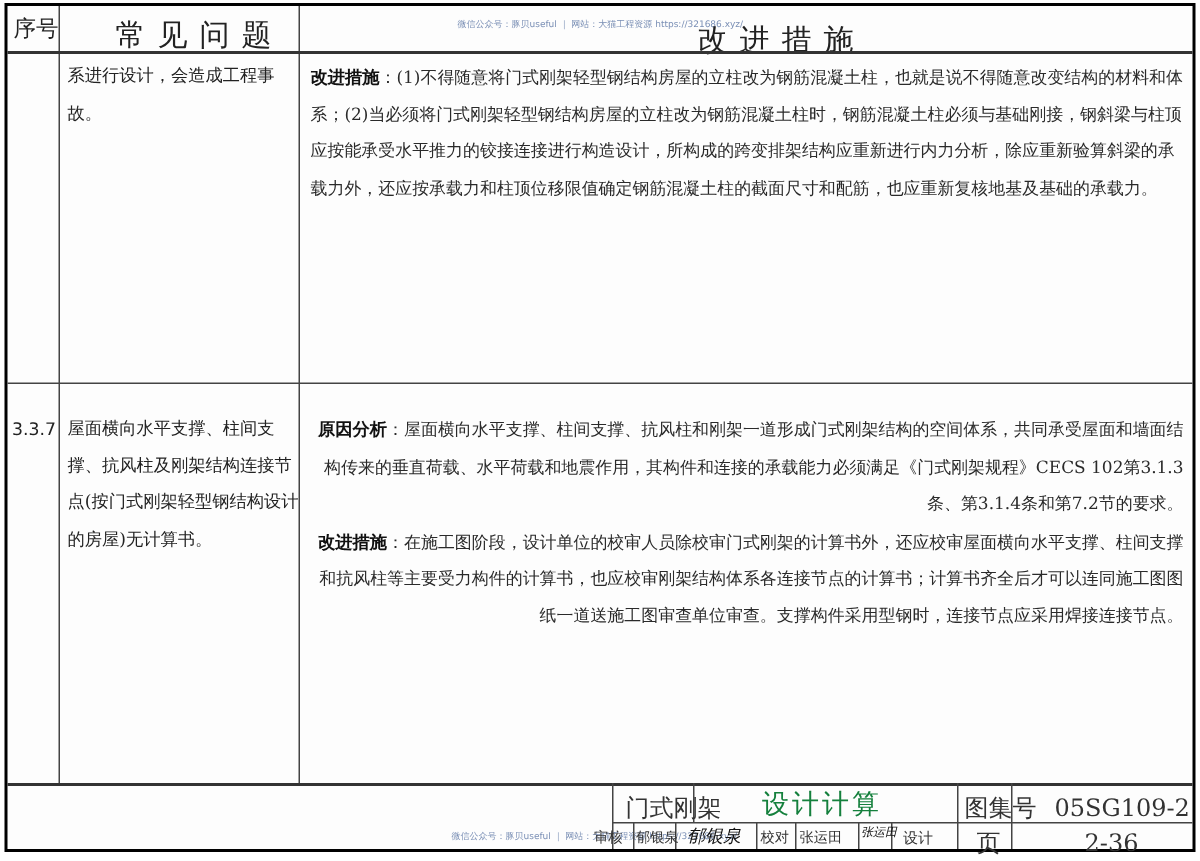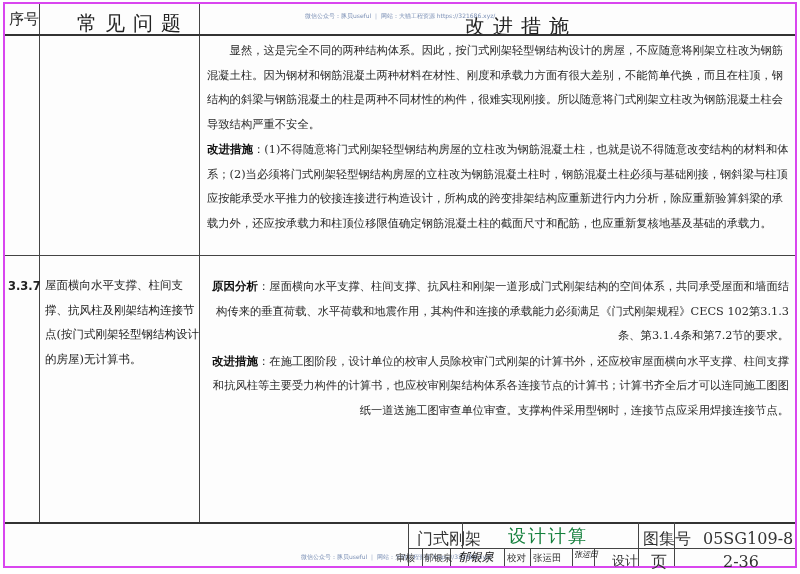--- a/index.html
+++ b/index.html
@@ -1,29 +1,29 @@
 <!DOCTYPE html>
 <html><head>
 <meta charset="utf-8">
 <style>
   html, body { margin: 0; padding: 0; background: #ffffff; }
   body { width: 800px; height: 574px; position: relative; overflow: hidden;
          font-family: "DejaVu Serif", "Liberation Serif", serif; color: #222; }
   .page { position: absolute; left: 3px; top: 2px; width: 794px; height: 566px;
-          border: 2px solid #d946ef; box-sizing: border-box; background: #fdfdfd; }
+          border: 2px solid #000000; box-sizing: border-box; background: #fdfdfd; }
   .vline { position: absolute; background: #444; width: 1px; }
   .hline { position: absolute; background: #444; height: 1px; }
   .thick { background: #333; height: 2px; }
   .hdr { position: absolute; font-size: 20px; letter-spacing: 8px; color: #222; }
   .hdr-num { position: absolute; left: 4px; top: 6px; font-size: 15px; letter-spacing: 0; }
   .cell-text { position: absolute; font-size: 11.3px; line-height: 24.5px; color: #2a2a2a; }
   .para { margin: 0; text-indent: 0; }
   .indent { text-indent: 2em; }
   b.label { font-family: "DejaVu Sans", "Liberation Sans", sans-serif; font-weight: bold; font-size: 11.5px; color: #111; }
-  .seq { position: absolute; left: 3px; font-size: 11.5px; font-family: "DejaVu Sans", sans-serif; font-weight: bold; }
+  .seq { position: absolute; left: 3px; font-size: 11.5px; font-family: "DejaVu Sans", sans-serif; }
   .problem { position: absolute; left: 40px; width: 156px; font-size: 11.5px; line-height: 24.5px; }
   .watermark { position: absolute; font-size: 6px; color: #7a8fb5; white-space: nowrap; font-family: "DejaVu Sans", sans-serif; }
   .tb { position: absolute; font-size: 16px; color: #333; white-space: nowrap; }
   .tb-title { position: absolute; font-size: 18px; letter-spacing: 2px; font-family: "DejaVu Sans", sans-serif; color: #15803d; }
   .sig { position: absolute; font-family: "DejaVu Serif", serif; font-style: italic; font-size: 12px; color: #111; white-space: nowrap; }
 </style>
 </head>
 <body>
 
 <div class="page">
@@ -34,22 +34,22 @@
   <div class="hdr" style="left:72px; top:6px;">常见问题</div>
   <div class="hdr" style="left:460px; top:9px;">改进措施</div>
 
   <div class="vline" style="left:34px; top:0; height:520px;"></div>
   <div class="vline" style="left:194px; top:0; height:520px;"></div>
 
   <div class="hline thick" style="left:0; top:30px; width:790px;"></div>
   <div class="hline" style="left:0; top:251px; width:790px;"></div>
   <div class="hline thick" style="left:0; top:518px; width:790px;"></div>
 
+  <div class="problem" style="top:34px;">系进行设计，会造成工程事故。</div>
   <div class="cell-text" style="left:202px; top:35px; width:582px;">
-    <p class="para indent">显然，这是完全不同的两种结构体系。因此，按门式刚架轻型钢结构设计的房屋，不应随意将刚架立柱改为钢筋混凝土柱。因为钢材和钢筋混凝土两种材料在材性、刚度和承载力方面有很大差别，不能简单代换，而且在柱顶，钢结构的斜梁与钢筋混凝土的柱是两种不同材性的构件，很难实现刚接。所以随意将门式刚架立柱改为钢筋混凝土柱会导致结构严重不安全。</p>
     <p class="para"><b class="label">改进措施</b><span>：(1)不得随意将门式刚架轻型钢结构房屋的立柱改为钢筋混凝土柱，也就是说不得随意改变结构的材料和体系；(2)当必须将门式刚架轻型钢结构房屋的立柱改为钢筋混凝土柱时，钢筋混凝土柱必须与基础刚接，钢斜梁与柱顶应按能承受水平推力的铰接连接进行构造设计，所构成的跨变排架结构应重新进行内力分析，除应重新验算斜梁的承载力外，还应按承载力和柱顶位移限值确定钢筋混凝土柱的截面尺寸和配筋，也应重新复核地基及基础的承载力。</span></p>
   </div>
 
   <div class="seq" style="top:275px;">3.3.7</div>
   <div class="problem" style="top:269px;">屋面横向水平支撑、柱间支撑、抗风柱及刚架结构连接节点(按门式刚架轻型钢结构设计的房屋)无计算书。</div>
   <div class="cell-text" style="left:202px; top:270px; width:582px;text-align:right;">
     <p class="para"><b class="label">原因分析</b><span>：屋面横向水平支撑、柱间支撑、抗风柱和刚架一道形成门式刚架结构的空间体系，共同承受屋面和墙面结构传来的垂直荷载、水平荷载和地震作用，其构件和连接的承载能力必须满足《门式刚架规程》CECS 102第3.1.3条、第3.1.4条和第7.2节的要求。</span></p>
     <p class="para"><b class="label">改进措施</b><span>：在施工图阶段，设计单位的校审人员除校审门式刚架的计算书外，还应校审屋面横向水平支撑、柱间支撑和抗风柱等主要受力构件的计算书，也应校审刚架结构体系各连接节点的计算书；计算书齐全后才可以连同施工图图纸一道送施工图审查单位审查。支撑构件采用型钢时，连接节点应采用焊接连接节点。</span></p>
   </div>
 
@@ -65,26 +65,26 @@
     <div class="vline" style="left:14px; top:26px; height:18px;"></div>
     <div class="vline" style="left:42px; top:26px; height:18px;"></div>
     <div class="vline" style="left:96px; top:26px; height:18px;"></div>
     <div class="vline" style="left:122px; top:26px; height:18px;"></div>
     <div class="vline" style="left:164px; top:26px; height:18px;"></div>
     <div class="vline" style="left:186px; top:26px; height:18px;"></div>
 
     <div class="tb" style="left:9px; top:7px;">门式刚架</div>
     <div class="tb-title" style="left:100px; top:2px;">设计计算</div>
     <div class="tb" style="left:235px; top:7px;">图集号</div>
-    <div class="tb" style="left:295px; top:7px;">05SG109-8</div>
+    <div class="tb" style="left:295px; top:7px;">05SG109-2</div>
 
     <div class="tb" style="left:-12px; top:30px; font-size:9.5px;">审核</div>
     <div class="tb" style="left:16px; top:30px; font-size:9.5px;">郁银泉</div>
     <div class="sig" style="left:50px; top:27px;">郁银泉</div>
     <div class="tb" style="left:99px; top:30px; font-size:9.5px;text-align:center;">校对</div>
     <div class="tb" style="left:125px; top:30px; font-size:9.5px;">张运田</div>
     <div class="sig" style="left:166px; top:27px; font-size:8px;">张运田</div>
-    <div class="tb" style="left:204px; top:30px; font-size:13px;">设计</div>
+    <div class="tb" style="left:194px; top:30px; font-size:10px;">设计</div>
 
     <div class="tb" style="left:243px; top:30px;">页</div>
     <div class="tb" style="left:315px; top:30px;">2-36</div>
   </div>
 </div>
 
 </body></html>

